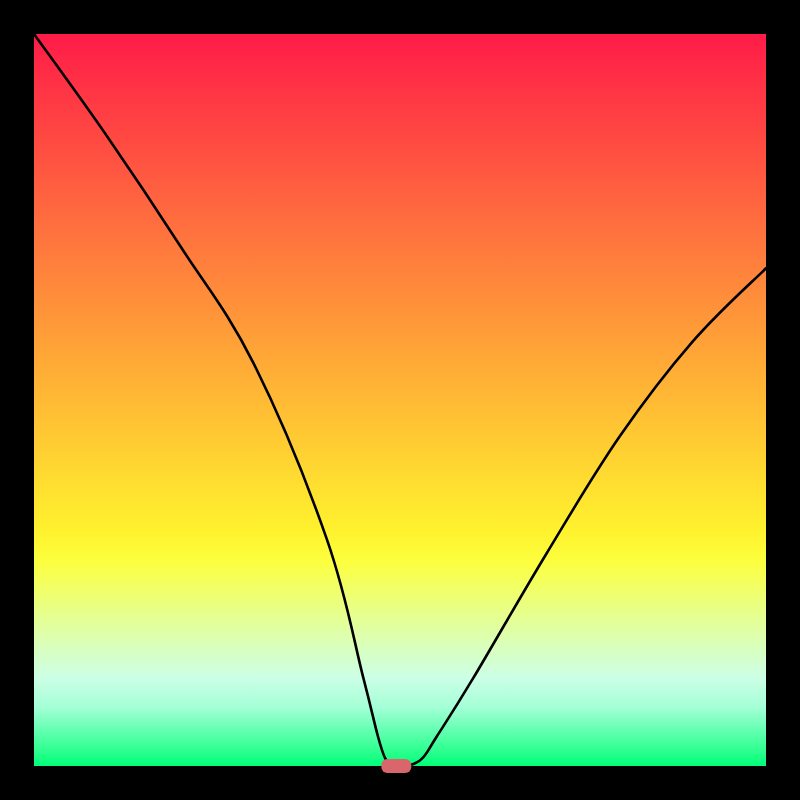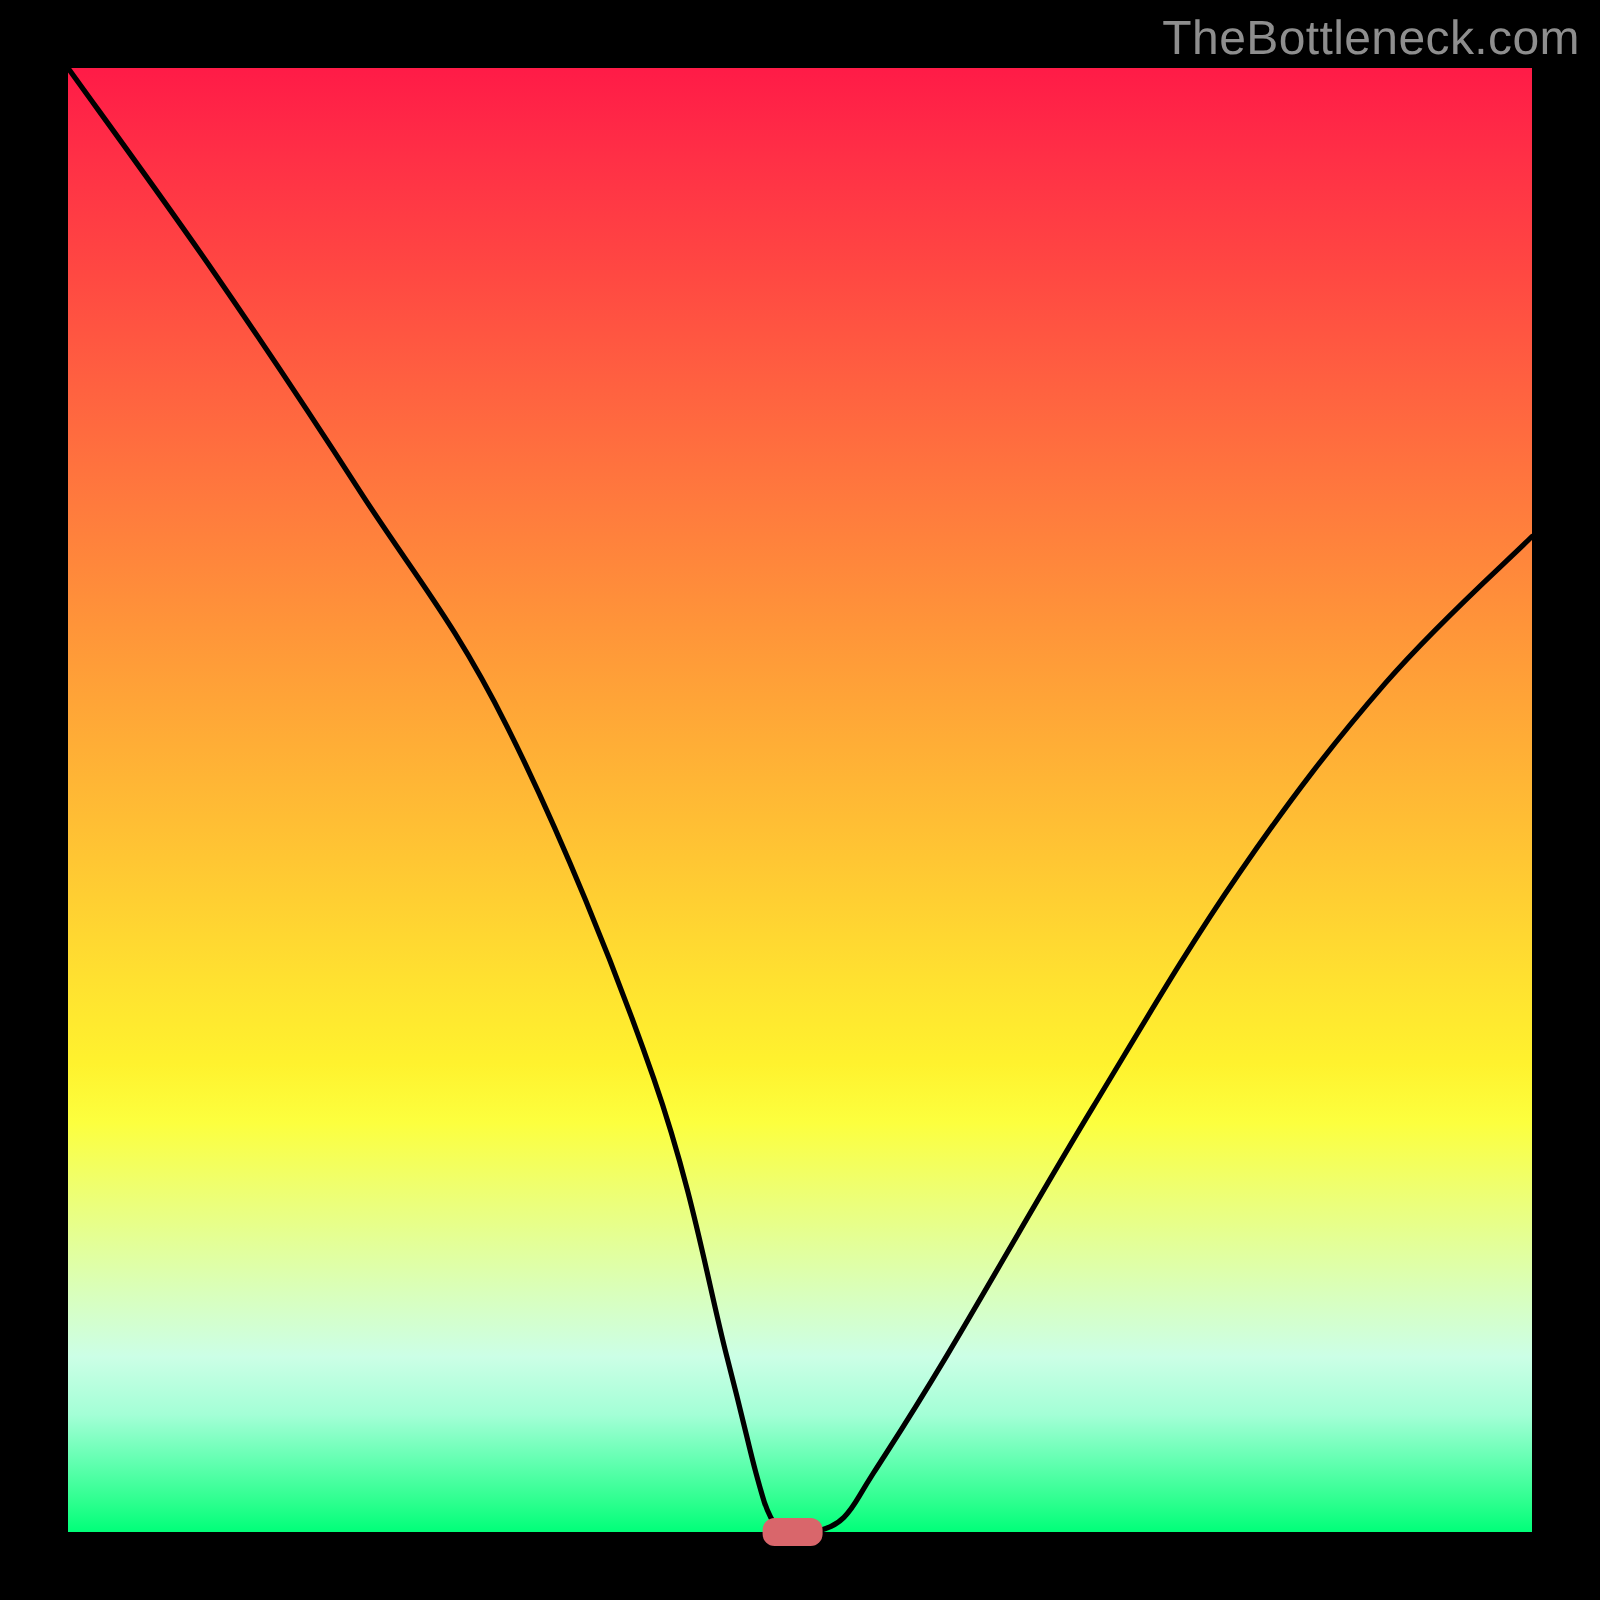--- a/index.html
+++ b/index.html
@@ -83,14 +83,13 @@
 <body>
 
 <div class="frame">
   <div class="plot-area">
     <div class="gradient-bg"></div>
     <svg class="curve-svg" viewBox="0 0 732 732" preserveAspectRatio="none">
       <path class="curve-path" d="M 0 0 C 13.176 18.446400000000004 46.848 64.26960000000003 73.2 102.48000000000002 C 99.552 140.6904 120.04800000000002 171.43439999999998 146.4 212.27999999999997 C 172.752 253.12559999999996 193.248 276.69599999999997 219.6 329.4 C 245.952 382.104 273.036 448.42320000000007 292.8 505.08000000000004 C 312.564 561.7368 320.17680000000007 608.5848 329.40000000000003 644.16 C 338.6232 679.7352 340.08719999999994 688.2264 344.03999999999996 702.72 C 347.9928 717.2136 348.7248 719.4096 351.36 724.68 C 353.9952 729.9504 356.0448 730.6824 358.68 732 C 361.3152 733.3176 363.3648 732 366 732 C 368.6352 732 369.36719999999997 733.3176 373.32 732 C 377.2728 730.6824 382.68960000000004 729.9504 387.96000000000004 724.68 C 393.23040000000003 719.4096 393.3768 717.2136 402.6 702.72 C 411.82320000000004 688.2264 419.436 677.0999999999999 439.2 644.16 C 458.964 611.22 486.048 563.2008000000001 512.4 519.72 C 538.752 476.23920000000004 559.248 440.81039999999996 585.6 402.59999999999997 C 611.952 364.3896 632.4480000000001 337.74480000000005 658.8000000000001 307.44000000000005 C 685.152 277.13520000000005 718.8240000000001 247.41599999999997 732 234.23999999999995"></path>
       <rect class="marker" x="347.3" y="725.0" width="30" height="14" rx="6" ry="6"></rect>
     </svg>
   </div>
-  <div class="watermark">TheBottleneck.com</div>
 </div>
 
 </body></html>

